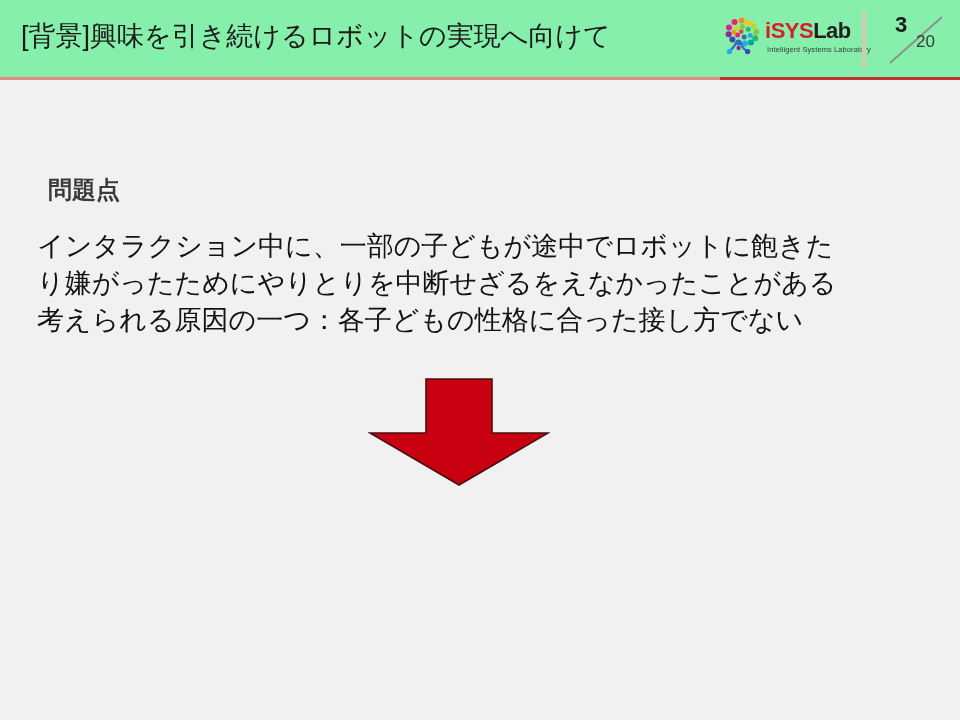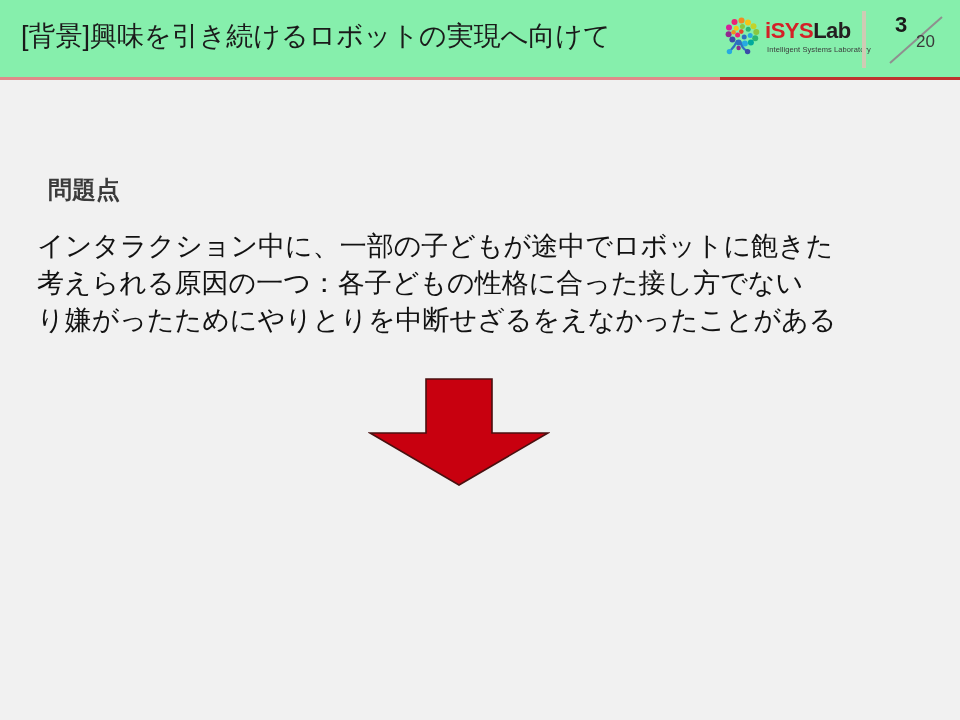--- a/index.html
+++ b/index.html
@@ -238,22 +238,22 @@
     </div>
 
     <div class="header-rule-light"></div>
     <div class="header-rule-dark"></div>
   </div>
 
   <div class="problem-label">問題点</div>
 
   <div class="block-top">
     <div class="bodyline">インタラクション中に、一部の子どもが途中でロボットに飽きた</div>
+    <div class="bodyline">り嫌がったためにやりとりを中断せざるをえなかったことがある</div>
     <div class="bodyline">考えられる原因の一つ：各子どもの性格に合った接し方でない</div>
-    <div class="bodyline">り嫌がったためにやりとりを中断せざるをえなかったことがある</div>
   </div>
 
   <span class="arrow">
     <svg viewBox="0 0 182 110" width="182" height="110" aria-hidden="true">
       <polygon points="58,2 124,2 124,56 180,56 91,108 2,56 58,56" fill="#c8000f" stroke="#4a1010" stroke-width="1.6" stroke-linejoin="miter"></polygon>
     </svg>
   </span>
 
   <div class="block-bottom">
   </div>

